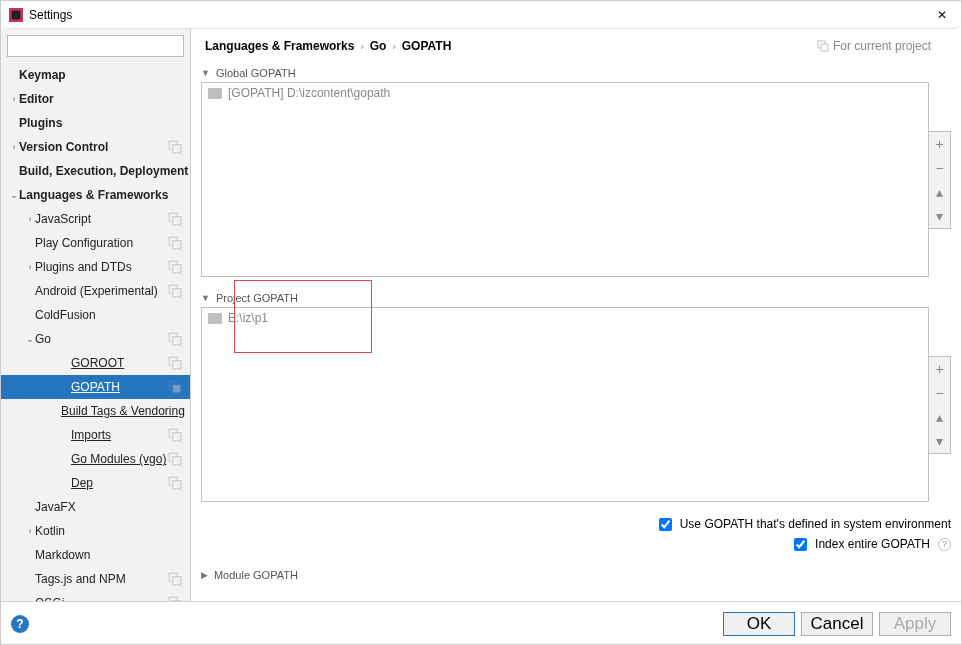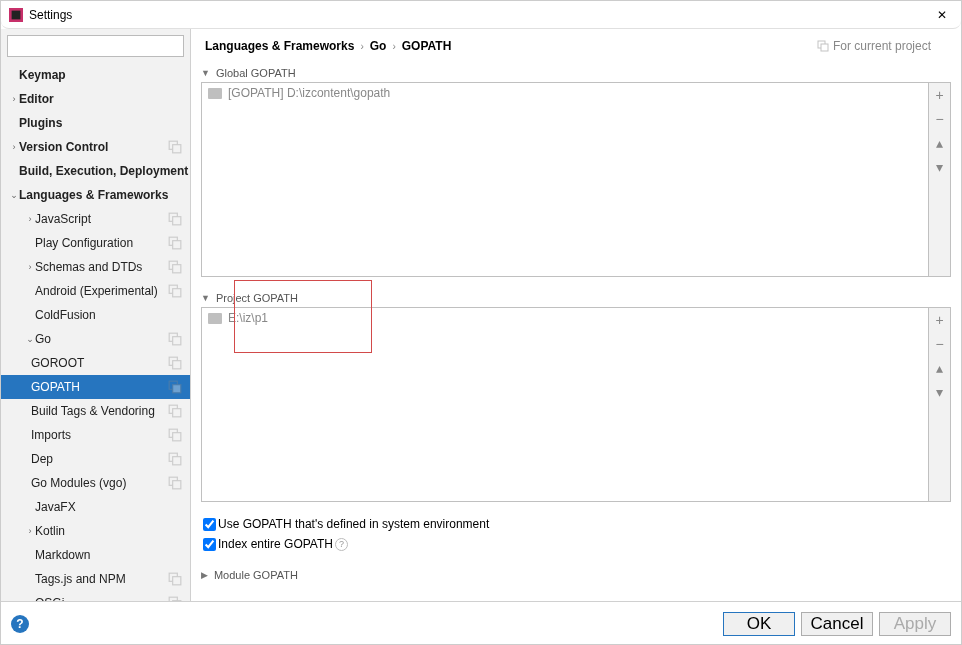--- a/index.html
+++ b/index.html
@@ -21,41 +21,41 @@
 .tree { flex: 1; overflow-y: auto; font-size: 12px; color: #222; }
 .tree-item { display: flex; align-items: center; height: 24px; padding-left: 10px; cursor: pointer; white-space: nowrap; }
 .tree-item.selected { background: #2675bf; color: #fff; }
 .tree-item .arrow { width: 10px; display: inline-block; text-align: center; font-size: 9px; color: #666; }
 .tree-item.selected .arrow { color: #fff; }
 .tree-item .label { flex: 1; }
 .tree-item .badge { width: 14px; height: 14px; margin-right: 8px; opacity: 0.35; }
 .tree-item.bold .label { font-weight: bold; }
 .indent-0 { padding-left: 8px; }
 .indent-1 { padding-left: 24px; }
-.indent-2 { padding-left: 20px; }
+.indent-2 { padding-left: 60px; text-decoration: underline; }
 
 .main { flex: 1; display: flex; flex-direction: column; padding: 5px 10px 0 10px; }
 .breadcrumb { display: flex; align-items: center; font-size: 12px; font-weight: bold; padding: 4px 0 10px 4px; height: 30px; }
 .breadcrumb .sep { margin: 0 6px; color: #888; font-size: 10px; font-weight: normal; }
 .breadcrumb .scope { margin-left: auto; font-weight: normal; color: #888; display: flex; align-items: center; gap: 4px; padding-right: 20px;}
 .breadcrumb .scope-icon { width: 12px; height: 12px; opacity: 0.5; }
 
 .section-header { display: flex; align-items: center; font-size: 11px; color: #555; padding: 3px 0; cursor: pointer; }
 .section-header .tri { font-size: 9px; margin-right: 6px; color: #777; }
 
-.pathbox-wrap { display: flex; }
+.pathbox-wrap { display: flex; align-items: center; }
 .pathbox { flex: 1; border: 1px solid #c0c0c0; background: #fff; height: 195px; font-size: 12px; color: #888; overflow: auto; }
 .pathbox .row { display: flex; align-items: center; padding: 3px 6px; gap: 6px; }
 .pathbox .folder-icon { width: 14px; height: 11px; background: #bfbfbf; border-radius: 1px; display: inline-block; }
 .side-buttons { width: 22px; border: 1px solid #c0c0c0; border-left: none; background: #f2f2f2; display: flex; flex-direction: column; }
 .side-btn { height: 24px; display: flex; align-items: center; justify-content: center; font-size: 14px; color: #888; cursor: pointer; }
 
 .spacer { height: 12px; }
 
-.chk-row { display: flex; align-items: center; font-size: 12px; padding: 3px 0; gap: 2px; }
+.chk-row { display: flex; align-items: center; font-size: 12px; padding: 3px 0; gap: 8px; justify-content: flex-end; }
 .chk-row input { margin-left: 2px; }
 .help-icon { width: 13px; height: 13px; border: 1px solid #bbb; border-radius: 50%; font-size: 9px; line-height: 11px; text-align: center; color: #999; }
 
 .footer { height: 44px; border-top: 1px solid #d0d0d0; display: flex; align-items: center; padding: 0 10px; gap: 6px; }
 .footer .help { width: 18px; height: 18px; border-radius: 50%; background: #2675bf; color: #fff; font-size: 12px; font-weight: bold; text-align: center; line-height: 18px; cursor: pointer; }
 .footer .spacer-f { flex: 1; }
 .footer button { min-width: 72px; height: 24px; font-size: 17px; border: 1px solid #adadad; background: #f0f0f0; cursor: pointer; }
 .footer button.primary { border: 1px solid #2675bf; }
 .footer button:disabled { color: #aaa; cursor: default; }
 
@@ -123,21 +123,21 @@
         <div class="tree-item indent-1">
           <span class="arrow"></span>
           <span class="label">Play Configuration</span>
           <svg class="badge" viewBox="0 0 12 12">
             <rect x="1" y="1" width="7" height="7" stroke="#888" fill="none"></rect>
             <rect x="4" y="4" width="7" height="7" stroke="#888" fill="#f2f2f2"></rect>
           </svg>
         </div>
         <div class="tree-item indent-1">
           <span class="arrow">›</span>
-          <span class="label">Schemas and DTDs</span>
+          <span class="label">Plugins and DTDs</span>
           <svg class="badge" viewBox="0 0 12 12">
             <rect x="1" y="1" width="7" height="7" stroke="#888" fill="none"></rect>
             <rect x="4" y="4" width="7" height="7" stroke="#888" fill="#f2f2f2"></rect>
           </svg>
         </div>
         <div class="tree-item indent-1">
           <span class="arrow"></span>
           <span class="label">Android (Experimental)</span>
           <svg class="badge" viewBox="0 0 12 12">
             <rect x="1" y="1" width="7" height="7" stroke="#888" fill="none"></rect>
@@ -183,29 +183,29 @@
         <div class="tree-item indent-2">
           <span class="arrow"></span>
           <span class="label">Imports</span>
           <svg class="badge" viewBox="0 0 12 12">
             <rect x="1" y="1" width="7" height="7" stroke="#888" fill="none"></rect>
             <rect x="4" y="4" width="7" height="7" stroke="#888" fill="#f2f2f2"></rect>
           </svg>
         </div>
         <div class="tree-item indent-2">
           <span class="arrow"></span>
+          <span class="label">Go Modules (vgo)</span>
+          <svg class="badge" viewBox="0 0 12 12">
+            <rect x="1" y="1" width="7" height="7" stroke="#888" fill="none"></rect>
+            <rect x="4" y="4" width="7" height="7" stroke="#888" fill="#f2f2f2"></rect>
+          </svg>
+        </div>
+        <div class="tree-item indent-2">
+          <span class="arrow"></span>
           <span class="label">Dep</span>
-          <svg class="badge" viewBox="0 0 12 12">
-            <rect x="1" y="1" width="7" height="7" stroke="#888" fill="none"></rect>
-            <rect x="4" y="4" width="7" height="7" stroke="#888" fill="#f2f2f2"></rect>
-          </svg>
-        </div>
-        <div class="tree-item indent-2">
-          <span class="arrow"></span>
-          <span class="label">Go Modules (vgo)</span>
           <svg class="badge" viewBox="0 0 12 12">
             <rect x="1" y="1" width="7" height="7" stroke="#888" fill="none"></rect>
             <rect x="4" y="4" width="7" height="7" stroke="#888" fill="#f2f2f2"></rect>
           </svg>
         </div>
         <div class="tree-item indent-1">
           <span class="arrow"></span>
           <span class="label">JavaFX</span>
         </div>
         <div class="tree-item indent-1">

